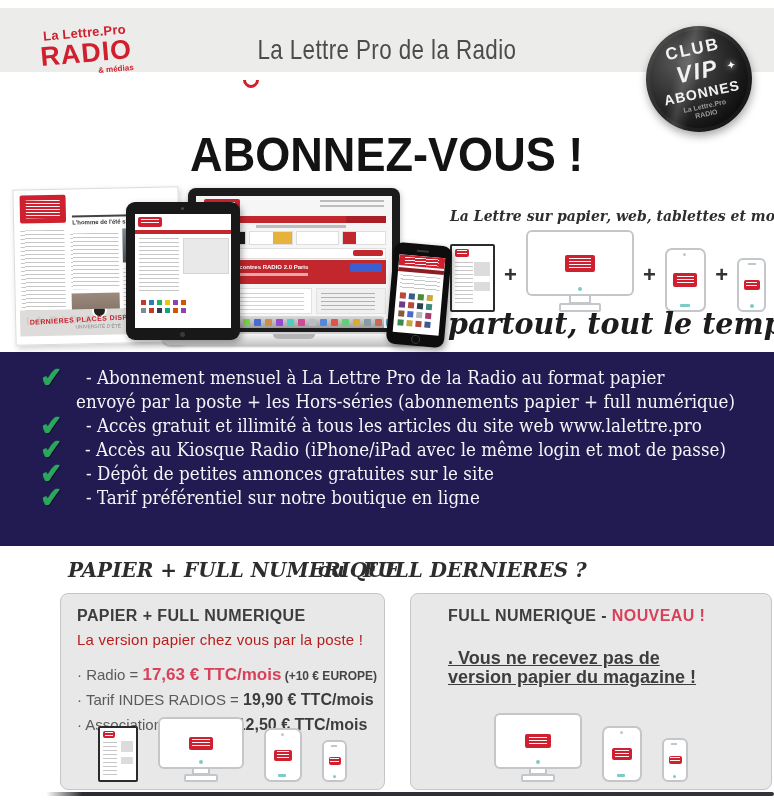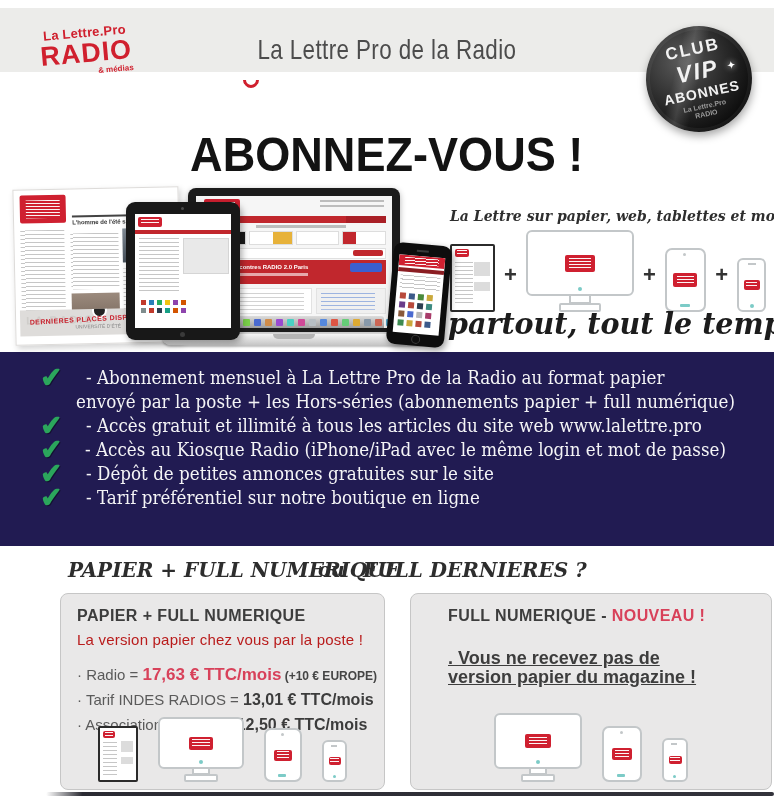--- a/index.html
+++ b/index.html
@@ -412,21 +412,21 @@
   <div class="p-head p-head-right">FULL DERNIERES ?</div>
 
   <div class="price-box box-left">
     <div class="pb-title">PAPIER + FULL NUMERIQUE</div>
     <div class="pb-sub">La version papier chez vous par la poste !</div>
     <div class="pb-lines">
       <div class="p-line">
         <span>· Radio = </span><span class="p-val red">17,63 € TTC/mois</span><span class="p-suffix"> (+10 € EUROPE)</span>
       </div>
       <div class="p-line">
-        <span>· Tarif INDES RADIOS = </span><span class="p-val">13,01 € TTC/mois</span><span class="p-suffix"></span>
+        <span>· Tarif INDES RADIOS = </span><span class="p-val">19,90 € TTC/mois</span><span class="p-suffix"></span>
       </div>
       <div class="p-line">
         <span>· Association/étudiant = </span><span class="p-val">12,50 € TTC/mois</span><span class="p-suffix"></span>
       </div>
     </div>
     <div class="box-icons">
       <div class="ic-paper" style="width:36px;height:52px;border-width:2px;">
         <div class="p-chip chip" style="width:12px;height:7px;">
             <div class="chip-lines"></div>
           </div>

